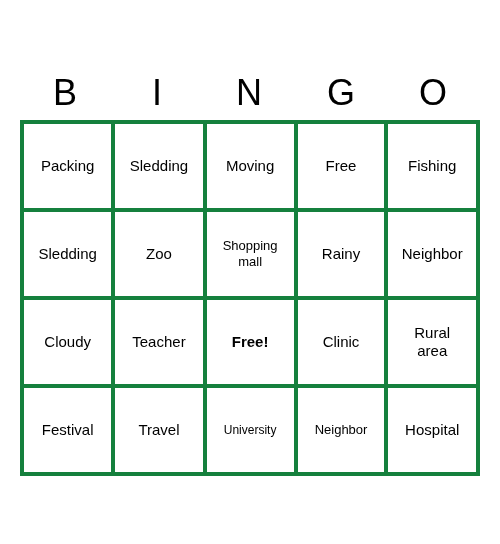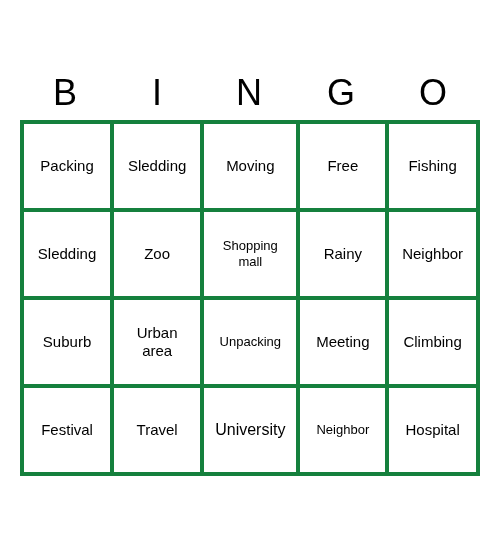--- a/index.html
+++ b/index.html
@@ -110,31 +110,31 @@
       </tr>
 
       <tr>
         <td>Sledding</td>
         <td class="cell-large">Zoo</td>
         <td style="font-size:13px;">Shopping mall</td>
         <td class="cell-rainy">Rainy</td>
         <td>Neighbor</td>
       </tr>
 
+      <tr>
+        <td>Cloudy</td>
+        <td>Teacher</td>
+        <td class="cell-free">Free!</td>
+        <td class="cell-clinic">Clinic</td>
+        <td class="cell-rural">Rural area</td>
+      </tr>
 
-      <tr>
-        <td>Suburb</td>
-        <td class="cell-urban">Urban area</td>
-        <td style="font-size:13px;">Unpacking</td>
-        <td>Meeting</td>
-        <td>Climbing</td>
-      </tr>
 
       <tr>
         <td>Festival</td>
         <td class="cell-travel">Travel</td>
-        <td style="font-size:16px;">University</td>
+        <td style="font-size:12px;">University</td>
         <td style="font-size:13px;">Neighbor</td>
         <td>Hospital</td>
       </tr>
     </tbody>
   </table>
 </div>
 
 </body></html>

